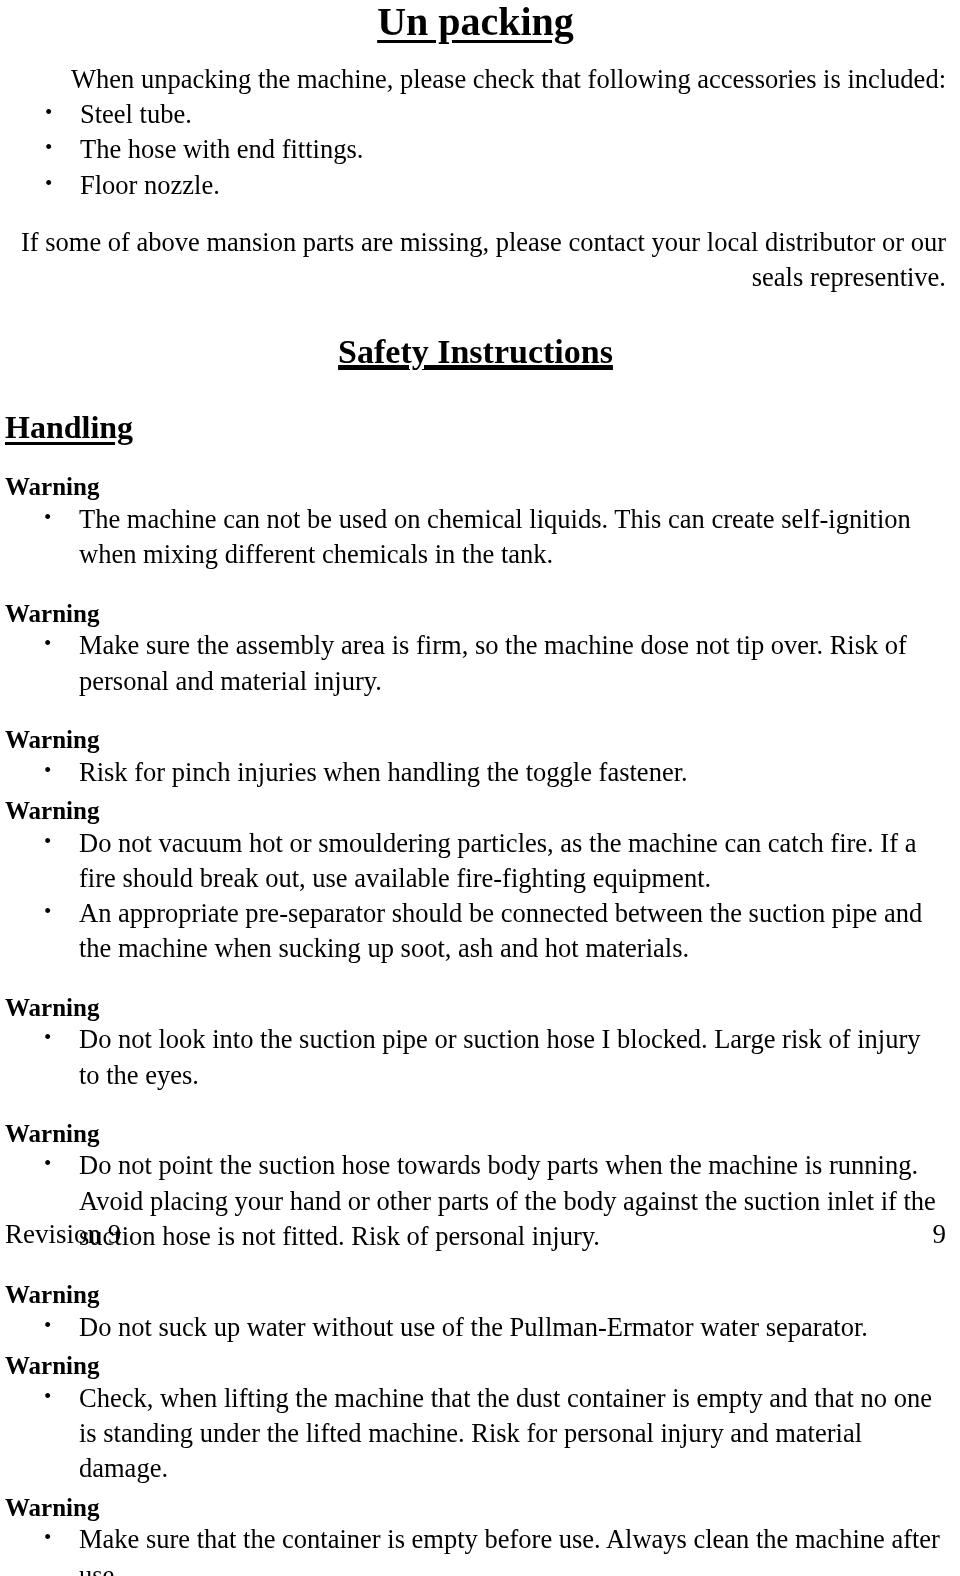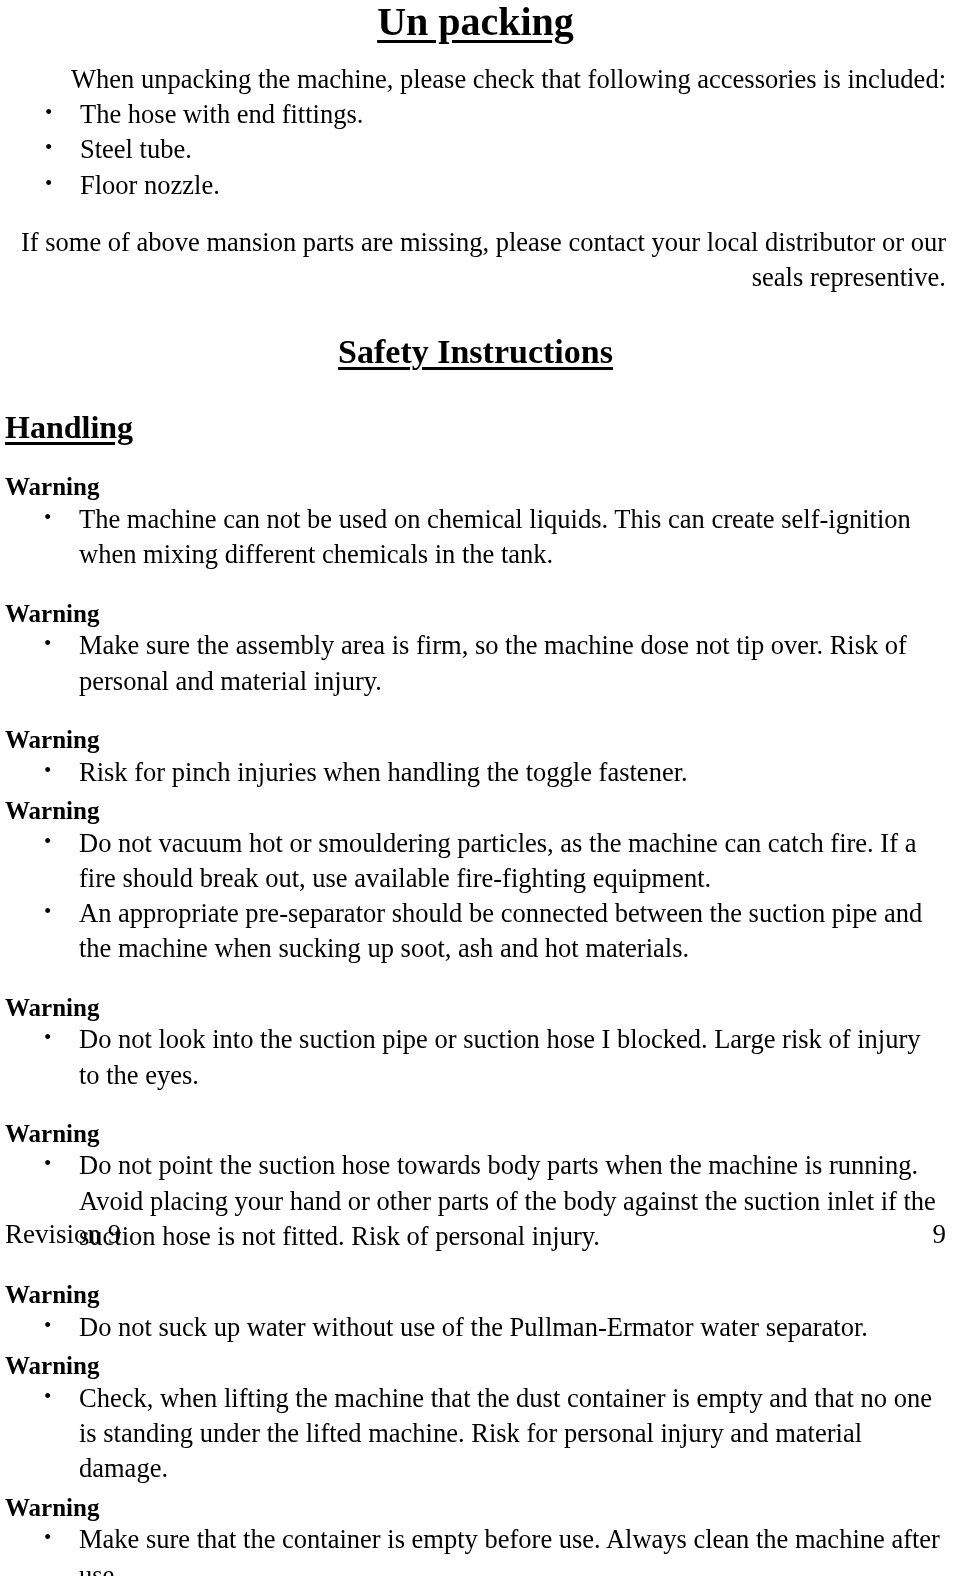--- a/index.html
+++ b/index.html
@@ -39,20 +39,21 @@
     text-decoration-thickness: 3px;
     text-underline-offset: 5px;
   }
 
   .section-title {
     text-align: center;
     font-size: 34px;
     font-weight: bold;
     line-height: 1.0;
     margin: 0;
+    text-decoration: underline;
   }
   .section-title span.u {
     text-decoration: underline;
     text-decoration-thickness: 3px;
     text-underline-offset: 4px;
   }
 
   .subsection-title {
     text-align: left;
     font-size: 32px;
@@ -146,22 +147,22 @@
 
 <div class="page">
 
   <h1 class="doc-title"><span class="u">Un packing</span></h1>
 
   <div class="sp-1"></div>
 
   <p class="para">When unpacking the machine, please check that following accessories is included:</p>
 
   <ul class="bullets">
+    <li>Steel tube.</li>
     <li>The hose with end fittings.</li>
-    <li>Steel tube.</li>
     <li>Floor nozzle.</li>
   </ul>
 
   <div class="sp-5"></div>
 
   <p class="para">If some of above mansion parts are missing, please contact your local distributor or our seals representive.</p>
 
   <div class="sp-4"></div>
 
   <h2 class="section-title"><span class="u">Safety Instructions</span></h2>

